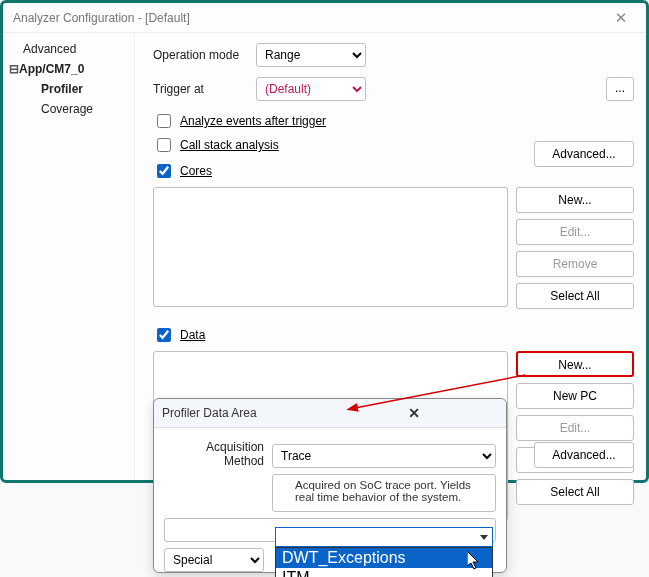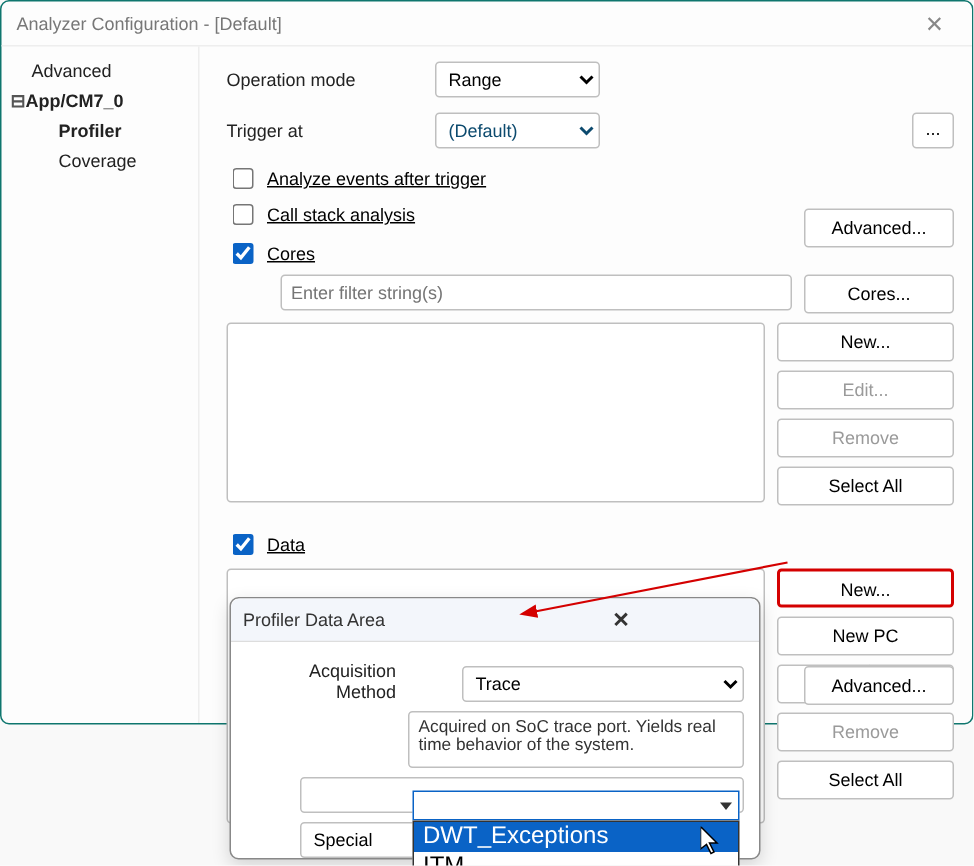--- a/index.html
+++ b/index.html
@@ -1,35 +1,35 @@
 <!DOCTYPE html>
 <html><head>
 <meta charset="utf-8">
 <style>
   * { box-sizing: border-box; font-family: "Segoe UI", Tahoma, sans-serif; font-size: 12px; }
   body { margin: 0; background: #f9f9f9; width: 649px; height: 577px; overflow: hidden; position: relative; }
-  .window { width: 649px; height: 483px; background: #fdfdfd; border: 1px solid #0f766e; border-radius: 6px; position: relative; }
+  .window { width: 649px; height: 483px; background: #fdfdfd; border: 3px solid #0f766e; border-radius: 6px; position: relative; }
   .titlebar { height: 30px; display: flex; align-items: center; padding: 0 10px; color: #777; border-bottom: 1px solid #eee; }
   .titlebar .title { flex: 1; }
   .close-x { width: 30px; text-align: center; color: #888; font-size: 15px; }
   .body { display: flex; height: calc(100% - 30px); }
   .sidebar { width: 132px; border-right: 1px solid #eee; padding-top: 6px; }
   .tree-item { padding: 3px 6px 3px 20px; color: #222; cursor: default; }
   .tree-item.root { padding-left: 20px; font-weight: 400; }
   .tree-item.bold { font-weight: 700; padding-left: 20px; }
   .tree-item .exp { display:inline-block; width:10px; margin-left:-14px; color:#555; }
   .tree-child { padding-left: 38px; }
   .tree-child.sel { font-weight: 700; }
   .main { flex: 1; padding: 10px 12px 10px 18px; position: relative; }
   .row { display: flex; align-items: center; margin-bottom: 10px; gap: 8px; }
   .lbl { width: 95px; color: #222; }
-  select, input[type=text] { border: 1px solid #bfbfbf; border-radius: 3px; padding: 3px 6px; background: #fff; height: 24px; margin-left: 36px; }
+  select, input[type=text] { border: 1px solid #bfbfbf; border-radius: 3px; padding: 3px 6px; background: #fff; height: 24px; }
   select { padding: 2px 4px; }
   .op-mode { width: 110px; }
-  .trig { width: 110px; color: #0c4a6e; }
+  .trig { width: 110px; color: #be185d; }
   .dots-btn { width: 28px; height: 24px; border:1px solid #bfbfbf; border-radius:3px; background:#fff; text-align:center; line-height:20px; }
   .chk { display: flex; align-items: center; gap: 6px; margin: 4px 0; text-decoration: underline; }
   .chk input { width:14px; height:14px; }
   .adv-btn, .side-btn { border:1px solid #bfbfbf; border-radius:3px; background:#fff; height:26px; padding:0 10px; min-width:100px; text-align:center; line-height:24px; }
   .section { margin-top: 6px; }
   .filter-row { display:flex; gap:8px; }
   .filter-input { flex:1; height:26px; color:#888; }
   .code-box { display:flex; gap:8px; margin-top:6px; }
   .listbox { flex:1; border:1px solid #bfbfbf; border-radius:3px; background:#fff; height:120px; }
   .btn-col { display:flex; flex-direction:column; gap:6px; width:118px; }
@@ -44,21 +44,21 @@
 
   
   .popup { position:absolute; left:153px; top:398px; width:354px; height:175px; background:#fff; border:1px solid #888; border-radius:6px; box-shadow:0 4px 12px rgba(0,0,0,.15); z-index:20; }
   .popup .p-title { background:#f3f6fb; border-bottom:1px solid #ddd; border-radius:6px 6px 0 0; padding:6px 8px; display:flex; align-items:center; }
   .popup .p-title span { flex:1; color:#333; }
   .popup .p-close { font-size:14px; font-weight:bold; color:#333; width:18px; text-align:center; }
   .popup .p-body { padding:8px 10px; }
   .p-row { display:flex; align-items:flex-end; gap:8px; margin-bottom:6px; }
   .p-lbl { width:100px; text-align:right; color:#222; padding-top:4px; }
   .p-select { flex:1; }
-  .p-desc { flex:1; border:1px solid #bfbfbf; border-radius:3px; padding:4px 6px; font-size:11.5px; color:#333; height:38px; }
+  .p-desc { flex:1; border:1px solid #bfbfbf; border-radius:3px; padding:4px 22px; font-size:11.5px; color:#333; height:38px; }
   .p-input { flex:1; }
   .special-sel { width:100px; }
 
   
   .dropdown-open { position:absolute; left:275px; top:547px; width:218px; border:1px solid #333; background:#fff; z-index:30; }
   .dropdown-open .opt { padding:1px 6px; font-size:16px; }
   .dropdown-open .opt.sel { background:#0a63c6; color:#fff; }
   .combo-field { position:absolute; left:275px; top:527px; width:218px; height:20px; border:1px solid #0a63c6; background:#fff; z-index:30; }
   .combo-field::after { content:""; position:absolute; right:4px; top:7px; border-left:4px solid transparent; border-right:4px solid transparent; border-top:5px solid #333; }
 
@@ -110,24 +110,20 @@
         <input type="checkbox" style="">
         <span>Call stack analysis</span>
       </div>
 
       <div class="adv-btn adv-right">Advanced...</div>
 
       <div class="section">
         <div class="chk">
           <input type="checkbox" checked="" style="accent-color: rgb(10, 99, 198);">
           <span>Cores</span>
-        </div>
-        <div class="filter-row">
-          <input type="text" class="filter-input" placeholder="Enter filter string(s)" style="">
-          <div class="side-btn">Cores...</div>
         </div>
         <div class="code-box">
           <div class="listbox"></div>
           <div class="btn-col">
             <div class="side-btn">New...</div>
             <div class="side-btn disabled">Edit...</div>
             <div class="side-btn disabled">Remove</div>
             <div class="side-btn">Select All</div>
           </div>
         </div>

